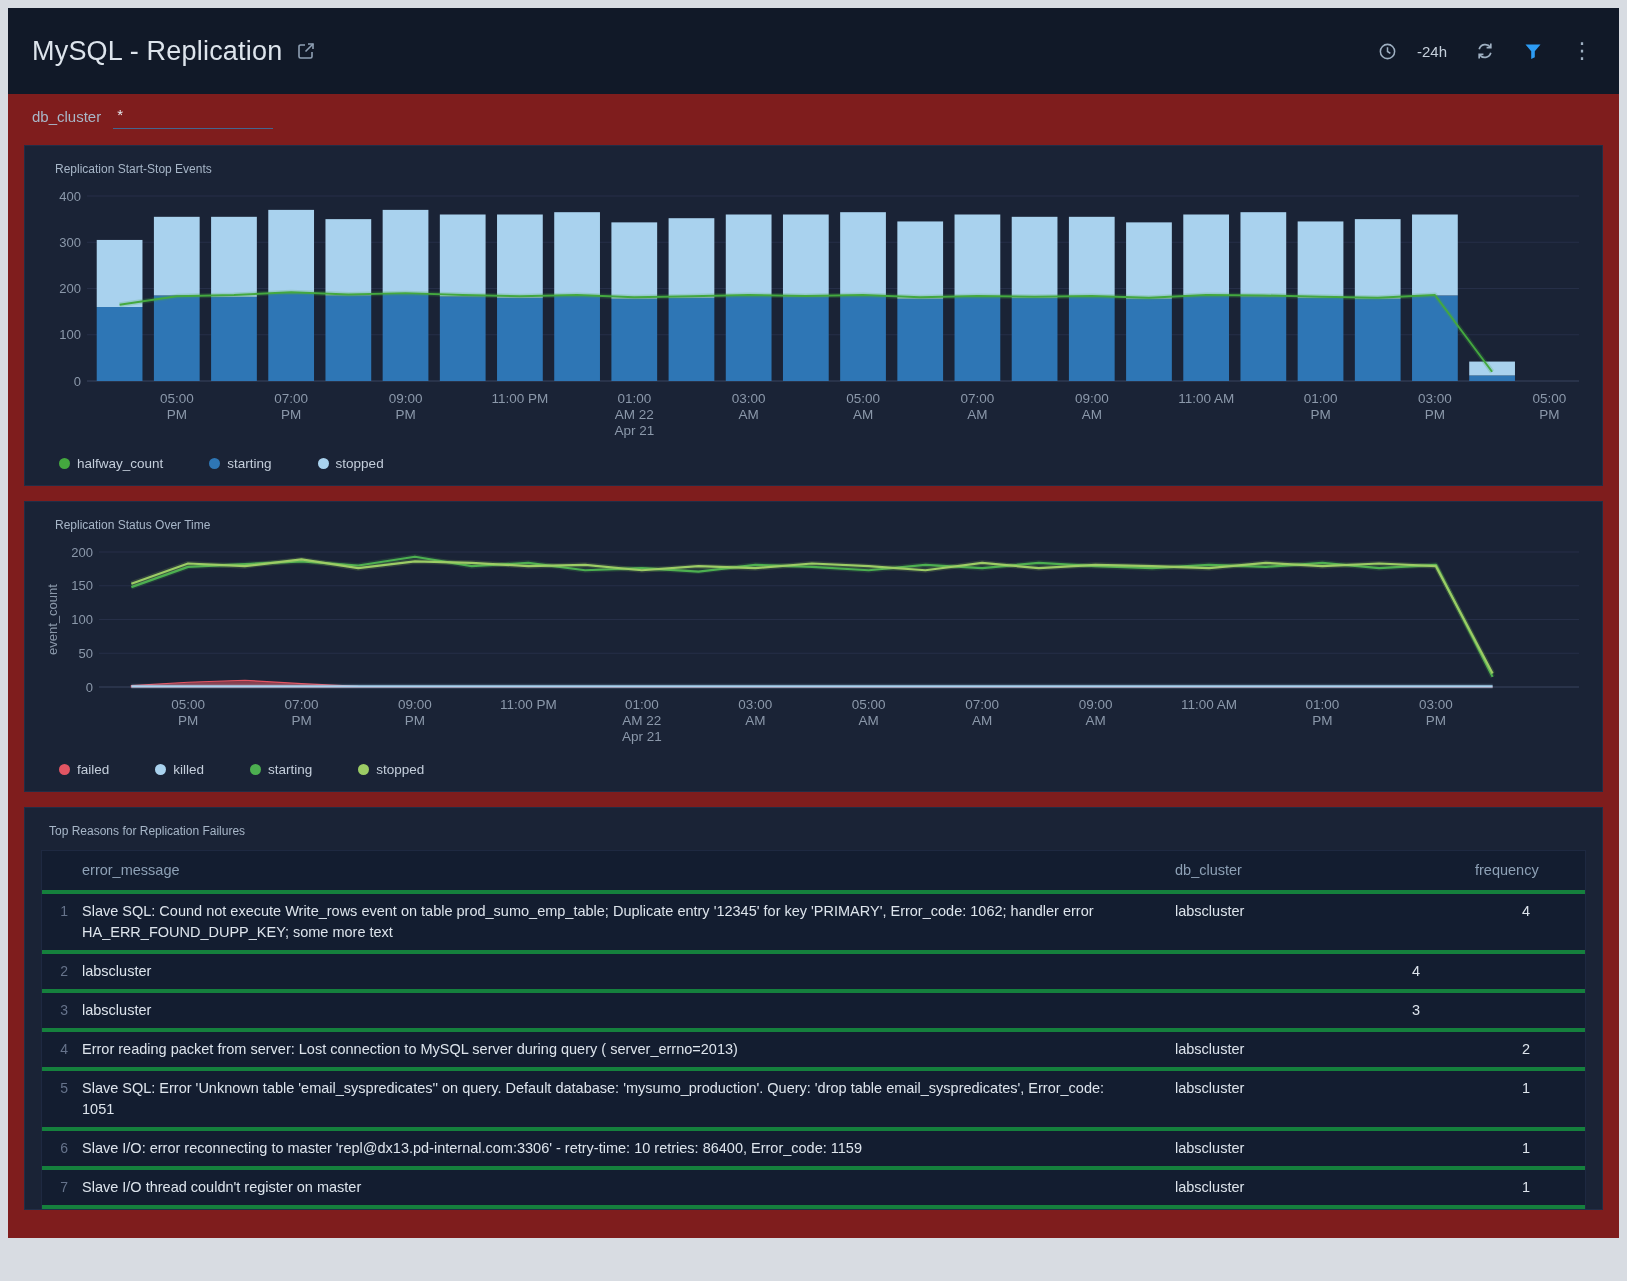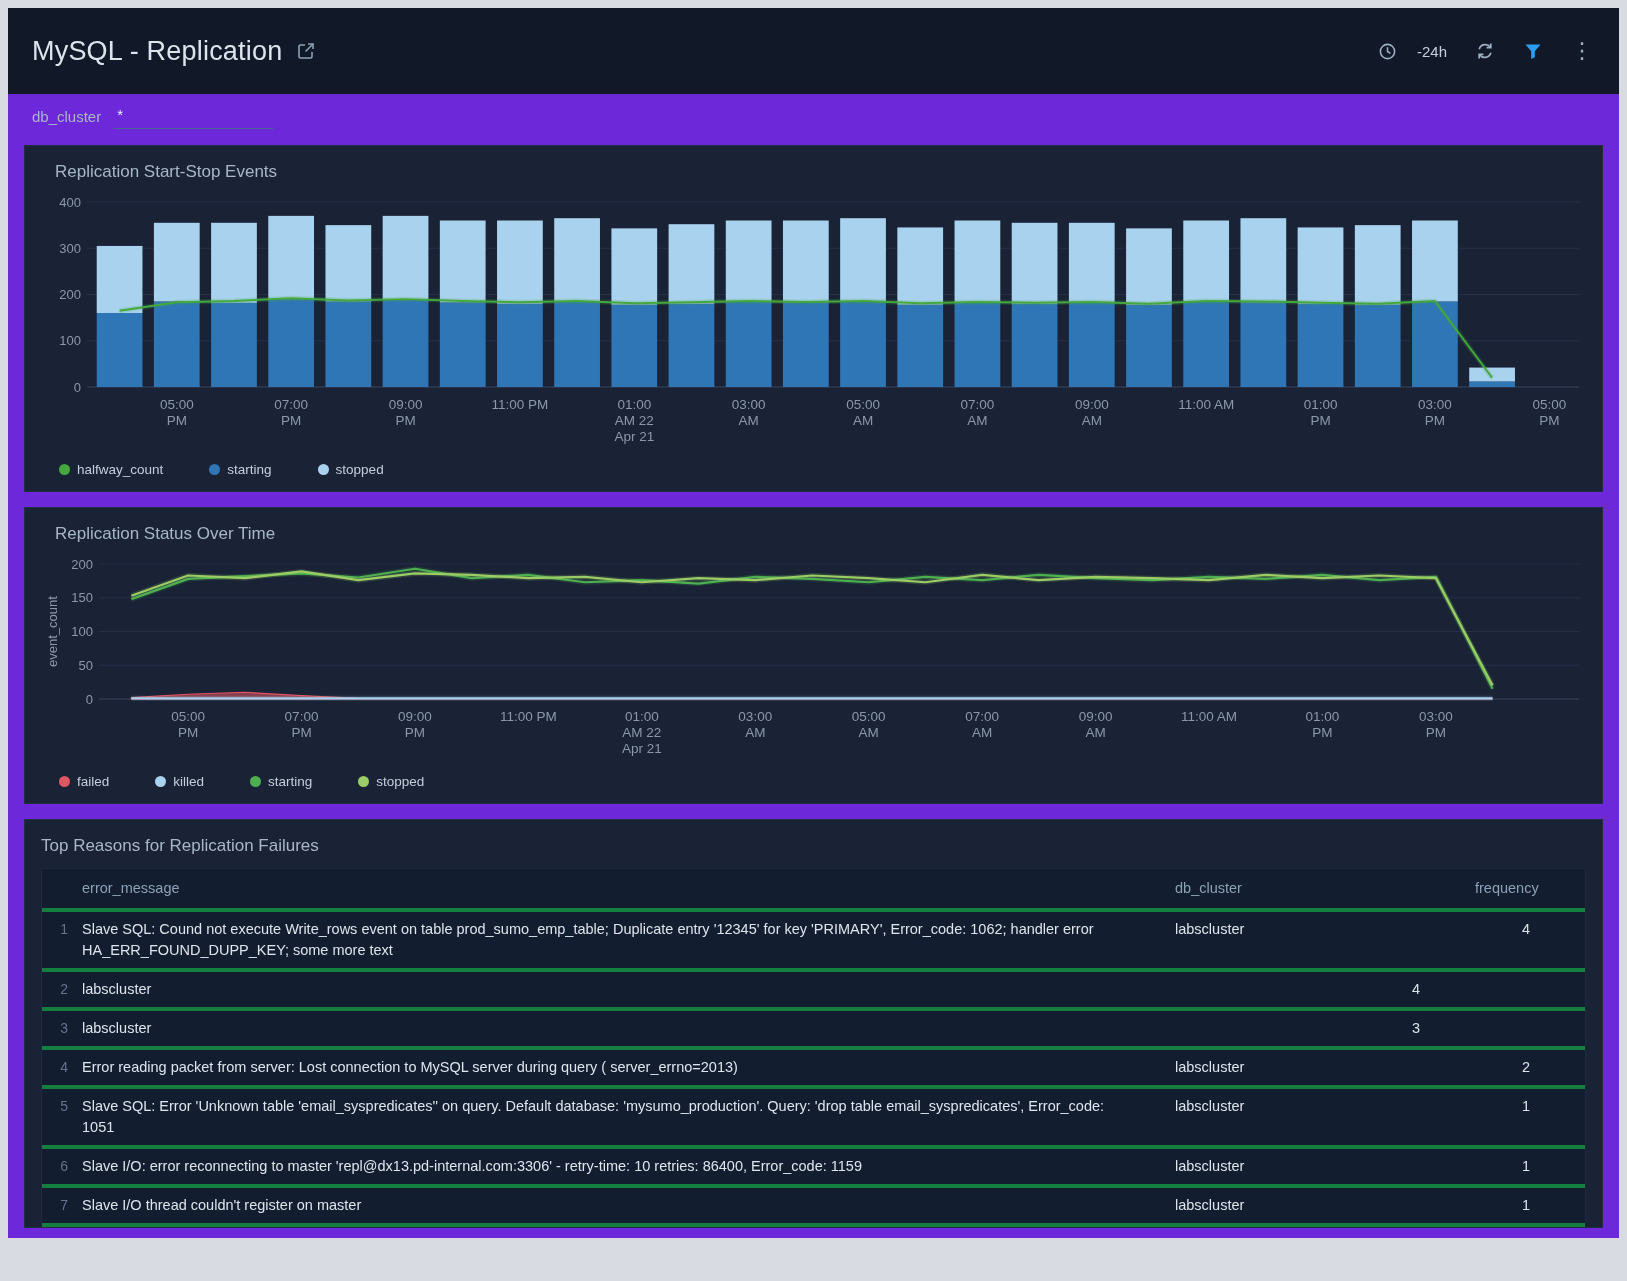--- a/index.html
+++ b/index.html
@@ -8,21 +8,21 @@
     background: #d8dce2;
     font-family: "Liberation Sans", sans-serif;
     width: 1627px;
     height: 1281px;
     overflow: hidden;
   }
   .frame {
     margin: 8px;
     width: 1611px;
     height: 1230px;
-    background: #6d28d9;
+    background: #7f1d1d;
     overflow: hidden;
     position: relative;
   }
   
   .topbar {
     height: 86px;
     background: #111928;
     display: flex;
     align-items: center;
     justify-content: space-between;
@@ -58,21 +58,21 @@
   }
   
   .panel {
     margin: 0 16px 15px 16px;
     background: #1a2336;
     border: 1px solid #222d46;
     padding: 14px 16px 10px 16px;
   }
   .panel-title {
     margin: 2px 0 12px 14px;
-    font-size: 17px;
+    font-size: 12px;
     font-weight: 500;
     color: #a7b6c8;
   }
   .legend { display: flex; align-items: center; gap: 46px; margin: 6px 0 4px 18px; }
   .legend-item { display: inline-flex; align-items: center; gap: 7px; cursor: pointer; }
   .legend-item .dot { width: 11px; height: 11px; border-radius: 50%; display: inline-block; }
   .legend-item .lbl { font-size: 13.5px; color: #c4cedb; }
   
   .tbl {
     margin-top: 4px;
@@ -287,21 +287,21 @@
           <span class="lbl">starting</span>
         </span>
         <span class="legend-item">
           <span class="dot" style="background: rgb(156, 204, 101);"></span>
           <span class="lbl">stopped</span>
         </span>
       </div>
   </section>
 
   <section class="panel" style="padding-bottom:0;">
-    <h2 class="panel-title" style="margin-left:0;">Top Reasons for Replication Failures</h2>
+    <h2 class="panel-title" style="margin-left:8px;">Top Reasons for Replication Failures</h2>
     <div class="tbl" id="failures-table">
         <div class="t-row t-head">
           <div class="c-num"></div>
           <div class="c-msg">error_message</div>
           <div class="c-cluster">db_cluster</div>
           <div class="c-freq">frequency</div>
         </div>
         <div class="t-row">
           <div class="c-num">1</div>
           <div class="c-msg">Slave SQL: Cound not execute Write_rows event on table prod_sumo_emp_table; Duplicate entry '12345' for key 'PRIMARY', Error_code: 1062; handler error HA_ERR_FOUND_DUPP_KEY; some more text</div>

